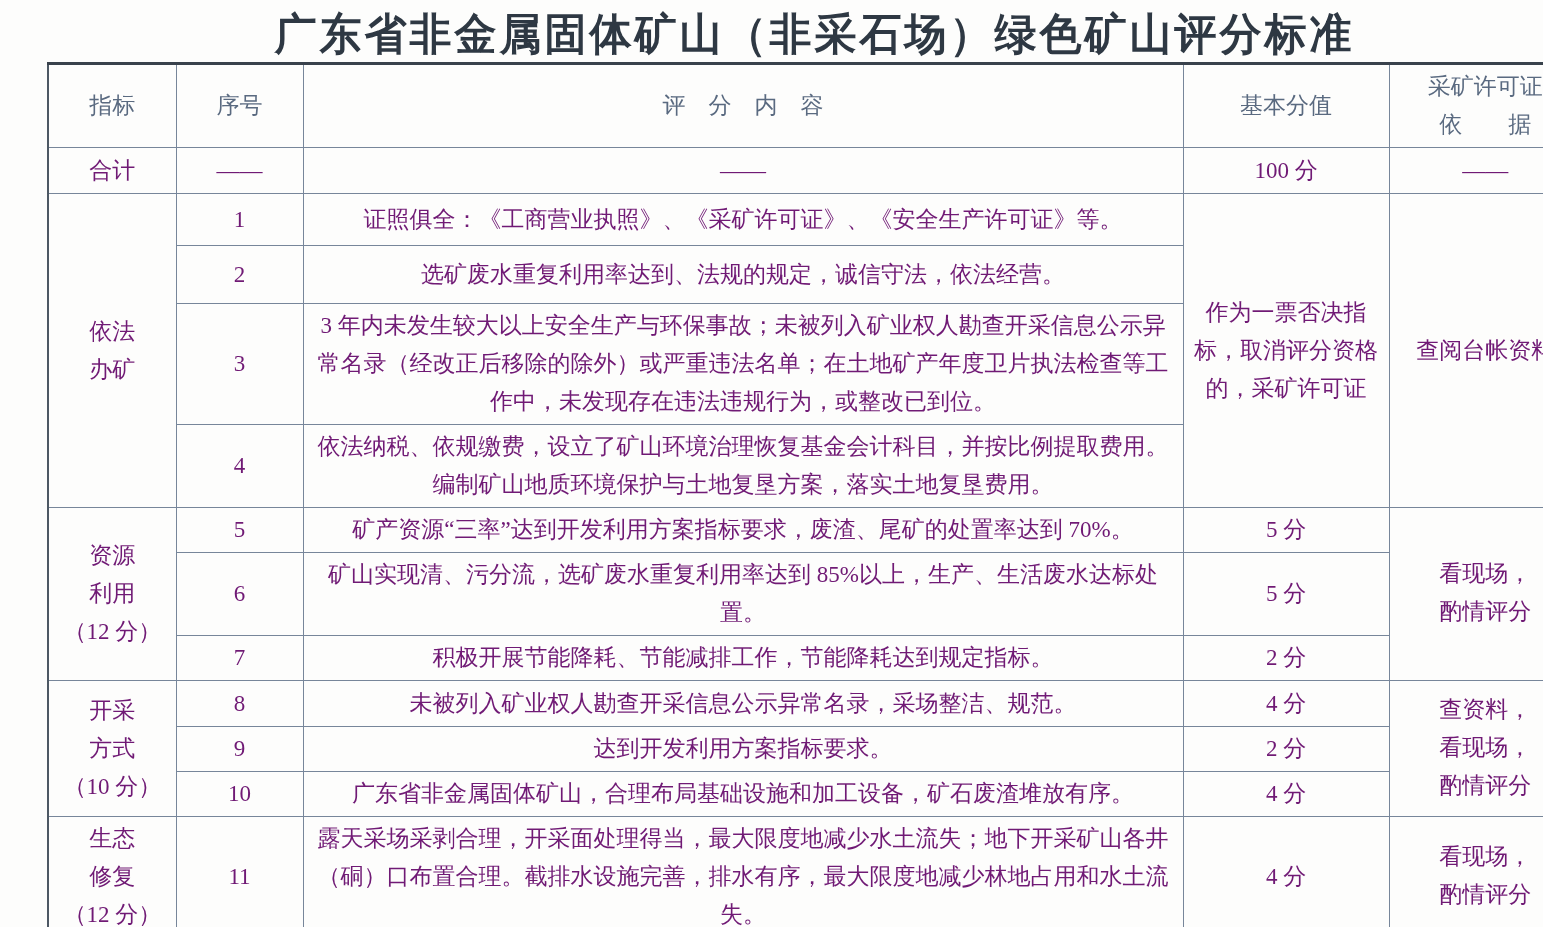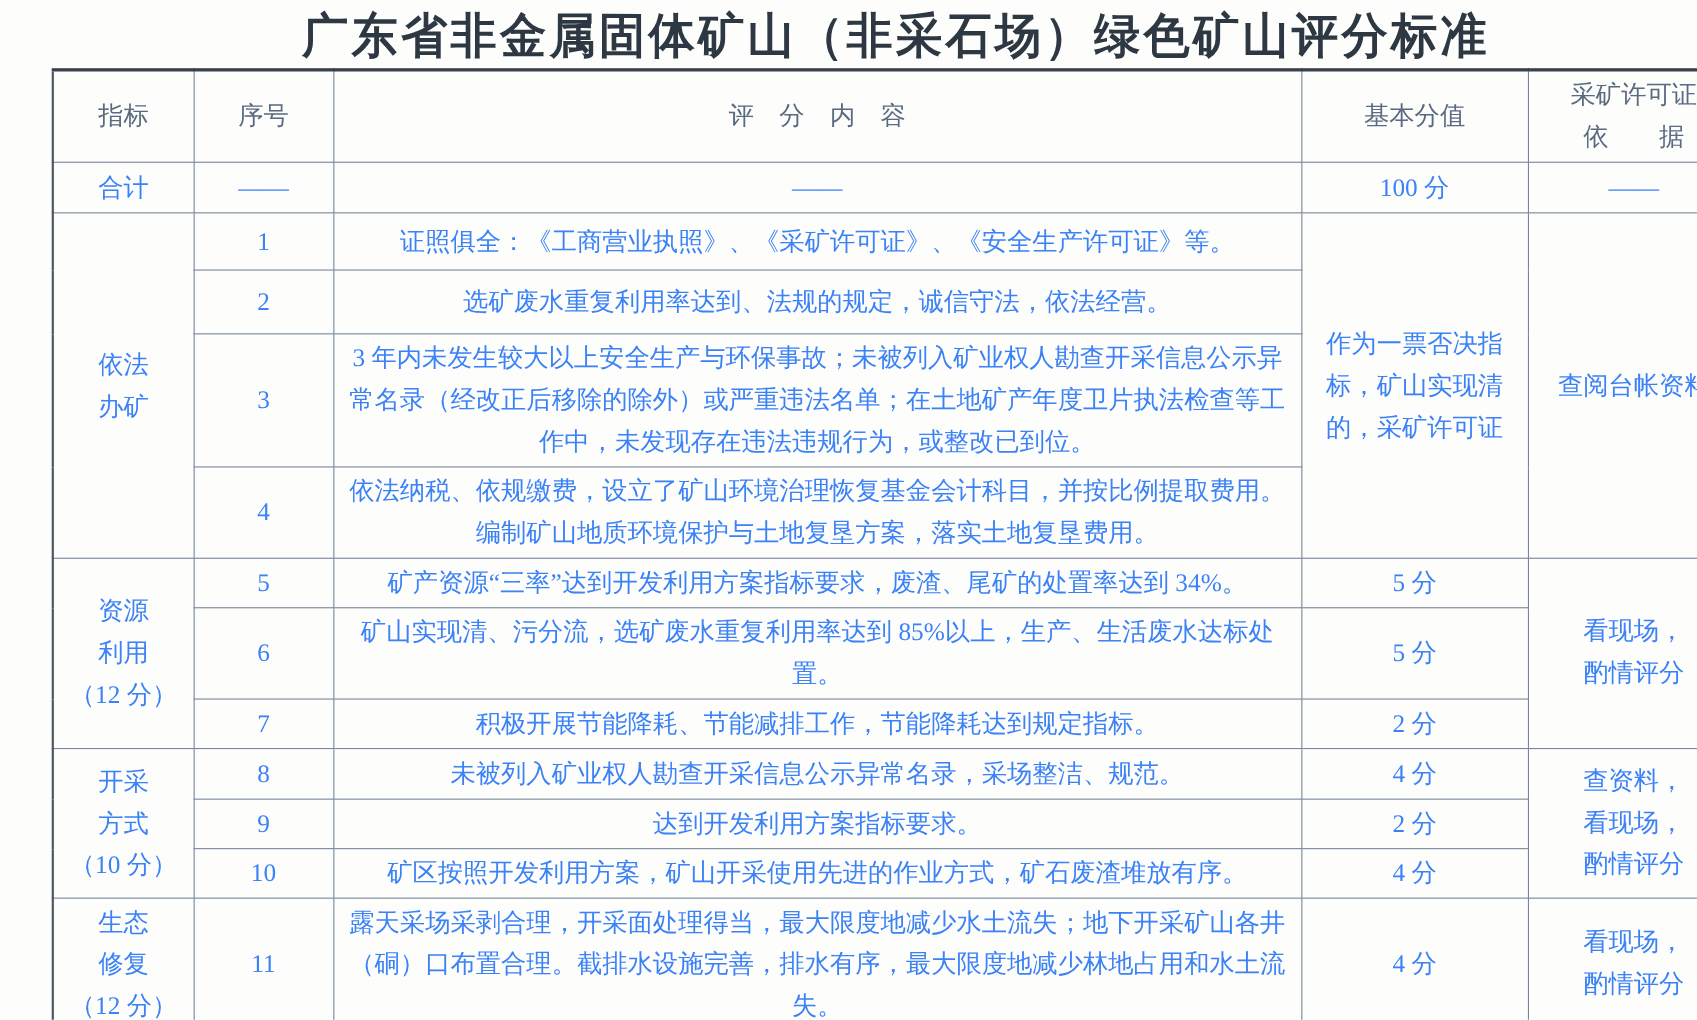--- a/index.html
+++ b/index.html
@@ -40,21 +40,21 @@
   col.c-basis     { width: 193px; }
 
   .score-table td, .score-table th {
     border: 1px solid #77869a;
     font-weight: normal;
     font-size: 23px;
     line-height: 38px;
     vertical-align: middle;
     text-align: center;
     padding: 3px 6px;
-    color: #3b82f6;
+    color: #701a75;
   }
   .score-table th { height: 78px; font-size: 23px; color: #5a6a80; }
   .cell-content { text-align: left; padding-left: 12px; padding-right: 8px; }
   .cell-serial  { font-size: 24px; }
   .cell-score   { font-size: 24px; }
   .cell-veto    { text-align: left; padding-left: 10px; line-height: 44px; }
   .cell-basis-multi { line-height: 46px; font-family: Liberation Mono, monospace; }
   .ln { display: block; }
 
   tr.row-total  { height: 46px; }
@@ -136,21 +136,21 @@
 
     <tr class="row-1">
       <td rowspan="4">
         <span class="ln">依法</span>
         <span class="ln">办矿</span>
       </td>
       <td class="cell-serial">1</td>
       <td class="cell-content">证照俱全：《工商营业执照》、《采矿许可证》、《安全生产许可证》等。</td>
       <td rowspan="4" class="cell-veto">
         <span class="ln">作为一票否决指</span>
-        <span class="ln">标，矿山实现清</span>
+        <span class="ln">标，取消评分资格</span>
         <span class="ln">的，采矿许可证</span>
       </td>
       <td rowspan="4">查阅台帐资料</td>
     </tr>
     <tr class="row-2">
       <td class="cell-serial">2</td>
       <td class="cell-content">选矿废水重复利用率达到、法规的规定，诚信守法，依法经营。</td>
     </tr>
     <tr>
       <td class="cell-serial">3</td>
@@ -161,21 +161,21 @@
       <td class="cell-content">依法纳税、依规缴费，设立了矿山环境治理恢复基金会计科目，并按比例提取费用。编制矿山地质环境保护与土地复垦方案，落实土地复垦费用。</td>
     </tr>
 
     <tr class="row-5">
       <td rowspan="3">
         <span class="ln">资源</span>
         <span class="ln">利用</span>
         <span class="ln">（12 分）</span>
       </td>
       <td class="cell-serial">5</td>
-      <td class="cell-content">矿产资源“三率”达到开发利用方案指标要求，废渣、尾矿的处置率达到 34%。</td>
+      <td class="cell-content">矿产资源“三率”达到开发利用方案指标要求，废渣、尾矿的处置率达到 70%。</td>
       <td class="cell-score">5 分</td>
       <td rowspan="3" class="cell-basis-multi">
         <span class="ln">看现场，</span>
         <span class="ln">酌情评分</span>
       </td>
     </tr>
     <tr>
       <td class="cell-serial">6</td>
       <td class="cell-content">矿山实现清、污分流，选矿废水重复利用率达到 85%以上，生产、生活废水达标处置。</td>
       <td class="cell-score">5 分</td>
@@ -201,21 +201,21 @@
         <span class="ln">酌情评分</span>
       </td>
     </tr>
     <tr class="row-9">
       <td class="cell-serial">9</td>
       <td class="cell-content">达到开发利用方案指标要求。</td>
       <td class="cell-score">2 分</td>
     </tr>
     <tr class="row-10">
       <td class="cell-serial">10</td>
-      <td class="cell-content">矿区按照开发利用方案，矿山开采使用先进的作业方式，矿石废渣堆放有序。</td>
+      <td class="cell-content">广东省非金属固体矿山，合理布局基础设施和加工设备，矿石废渣堆放有序。</td>
       <td class="cell-score">4 分</td>
     </tr>
 
     <tr>
       <td>
         <span class="ln">生态</span>
         <span class="ln">修复</span>
         <span class="ln">（12 分）</span>
       </td>
       <td class="cell-serial">11</td>

